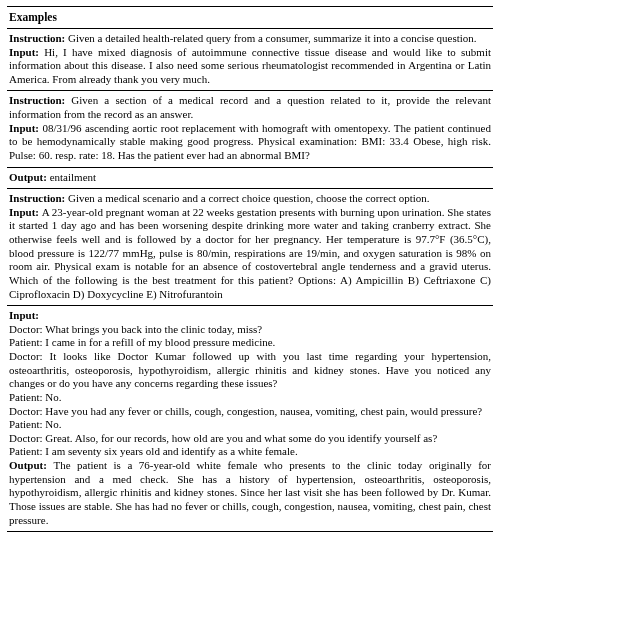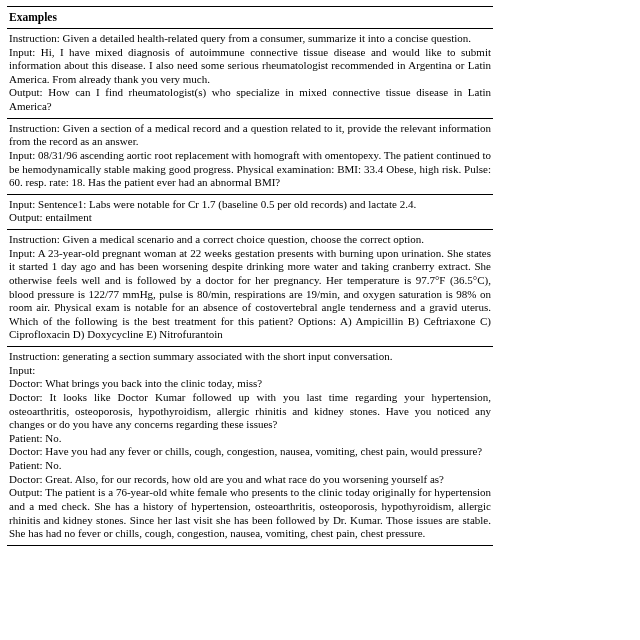--- a/index.html
+++ b/index.html
@@ -40,60 +40,59 @@
   .block {
     padding: 3px 2px 4px 2px;
   }
   .part {
     font-size: 11px;
     line-height: 1.24;
     text-align: justify;
     margin: 0;
   }
   .label {
-    font-weight: normal;
+    font-weight: bold;
   }
 </style>
 </head>
 <body>
 
 <div class="page">
   <div class="table">
     <div class="rule thick"></div>
     <div class="title">Examples</div>
     <div id="blocks">
         <div class="rule thin"></div>
         <div class="block">
           <div class="part"><span class="label">Instruction: </span><span>Given a detailed health-related query from a consumer, summarize it into a concise question.</span></div>
           <div class="part"><span class="label">Input: </span><span>Hi, I have mixed diagnosis of autoimmune connective tissue disease and would like to submit information about this disease. I also need some serious rheumatologist recommended in Argentina or Latin America. From already thank you very much.</span></div>
-          <div class="part"><span class="label">Output: </span><span>How can I find rheumatologist(s) who specialize in mixed connective tissue disease in Latin America?</span></div>
         </div>
         <div class="rule thin"></div>
         <div class="block">
           <div class="part"><span class="label">Instruction: </span><span>Given a section of a medical record and a question related to it, provide the relevant information from the record as an answer.</span></div>
           <div class="part"><span class="label">Input: </span><span>08/31/96 ascending aortic root replacement with homograft with omentopexy. The patient continued to be hemodynamically stable making good progress. Physical examination: BMI: 33.4 Obese, high risk. Pulse: 60. resp. rate: 18. Has the patient ever had an abnormal BMI?</span></div>
         </div>
         <div class="rule thin"></div>
         <div class="block">
-          <div class="part"><span class="label">Input: </span><span>Sentence1: Labs were notable for Cr 1.7 (baseline 0.5 per old records) and lactate 2.4.</span></div>
           <div class="part"><span class="label">Output: </span><span>entailment</span></div>
         </div>
         <div class="rule thin"></div>
         <div class="block">
           <div class="part"><span class="label">Instruction: </span><span>Given a medical scenario and a correct choice question, choose the correct option.</span></div>
           <div class="part"><span class="label">Input: </span><span>A 23-year-old pregnant woman at 22 weeks gestation presents with burning upon urination. She states it started 1 day ago and has been worsening despite drinking more water and taking cranberry extract. She otherwise feels well and is followed by a doctor for her pregnancy. Her temperature is 97.7°F (36.5°C), blood pressure is 122/77 mmHg, pulse is 80/min, respirations are 19/min, and oxygen saturation is 98% on room air. Physical exam is notable for an absence of costovertebral angle tenderness and a gravid uterus. Which of the following is the best treatment for this patient? Options: A) Ampicillin B) Ceftriaxone C) Ciprofloxacin D) Doxycycline E) Nitrofurantoin</span></div>
         </div>
         <div class="rule thin"></div>
         <div class="block">
-          <div class="part"><span class="label">Instruction: </span><span>generating a section summary associated with the short input conversation.</span></div>
           <div class="part"><span class="label">Input: </span><span></span></div>
           <div class="part"><span>Doctor: What brings you back into the clinic today, miss?</span></div>
+          <div class="part"><span>Patient: I came in for a refill of my blood pressure medicine.</span></div>
           <div class="part"><span>Doctor: It looks like Doctor Kumar followed up with you last time regarding your hypertension, osteoarthritis, osteoporosis, hypothyroidism, allergic rhinitis and kidney stones. Have you noticed any changes or do you have any concerns regarding these issues?</span></div>
           <div class="part"><span>Patient: No.</span></div>
           <div class="part"><span>Doctor: Have you had any fever or chills, cough, congestion, nausea, vomiting, chest pain, would pressure?</span></div>
           <div class="part"><span>Patient: No.</span></div>
-          <div class="part"><span>Doctor: Great. Also, for our records, how old are you and what race do you worsening yourself as?</span></div>
+          <div class="part"><span>Doctor: Great. Also, for our records, how old are you and what some do you identify yourself as?</span></div>
+          <div class="part"><span>Patient: I am seventy six years old and identify as a white female.</span></div>
           <div class="part"><span class="label">Output: </span><span>The patient is a 76-year-old white female who presents to the clinic today originally for hypertension and a med check. She has a history of hypertension, osteoarthritis, osteoporosis, hypothyroidism, allergic rhinitis and kidney stones. Since her last visit she has been followed by Dr. Kumar. Those issues are stable. She has had no fever or chills, cough, congestion, nausea, vomiting, chest pain, chest pressure.</span></div>
         </div>
       </div>
     <div class="rule thick"></div>
   </div>
 </div>
 
 </body></html>

